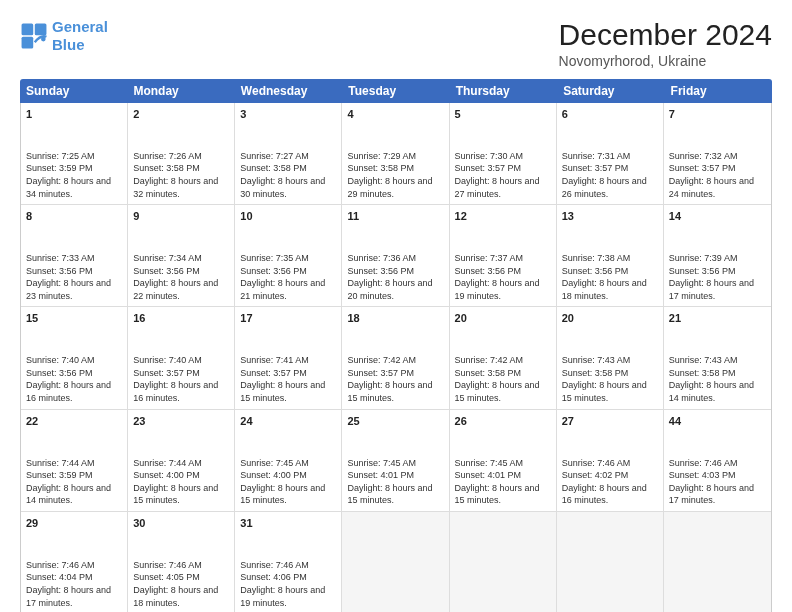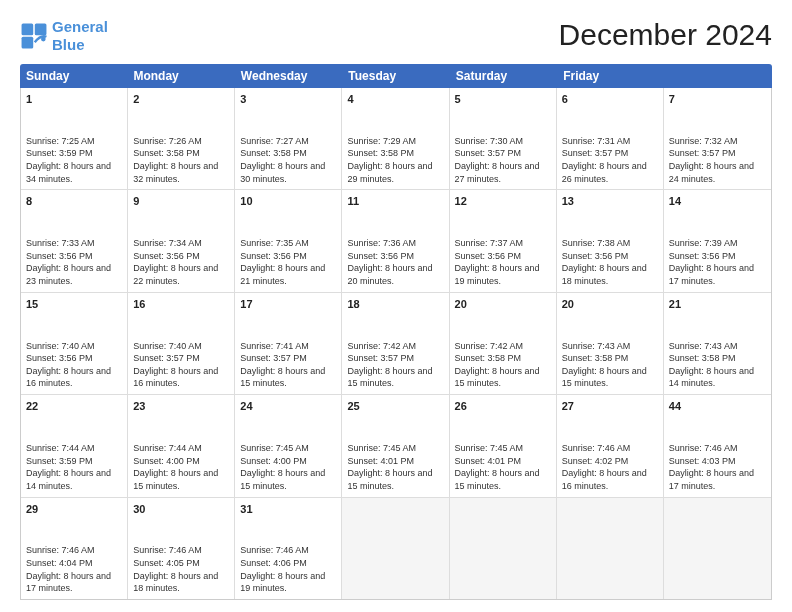--- a/index.html
+++ b/index.html
@@ -127,29 +127,31 @@
         <path d="M19 26 Q27 16 34 19" stroke="#4a90d9" stroke-width="3" fill="none"></path>
         <circle cx="30" cy="22" r="3" fill="#4a90d9"></circle>
       </svg>
       <div class="logo-text">
         <div><span>General</span></div>
         <div><span>Blue</span></div>
       </div>
     </div>
     <div class="title-block">
       <div class="month-title">December 2024</div>
+      <div class="location-title">Novomyrhorod, Ukraine</div>
     </div>
   </div>
 
   <div class="calendar">
     <div class="cal-header">
       <div class="cal-header-cell">Sunday</div>
       <div class="cal-header-cell">Monday</div>
       <div class="cal-header-cell">Wednesday</div>
       <div class="cal-header-cell">Tuesday</div>
+      <div class="cal-header-cell">Thursday</div>
       <div class="cal-header-cell">Saturday</div>
       <div class="cal-header-cell">Friday</div>
     </div>
     <div class="cal-body" id="cal-body">
     <div class="cal-row">
           <div class="cal-cell">
             <span class="day-num">1</span>
             <div class="sun-info">Sunrise: 7:25 AM<br>Sunset: 3:59 PM<br>Daylight: 8 hours and 34 minutes.</div>
           </div>
           <div class="cal-cell">

